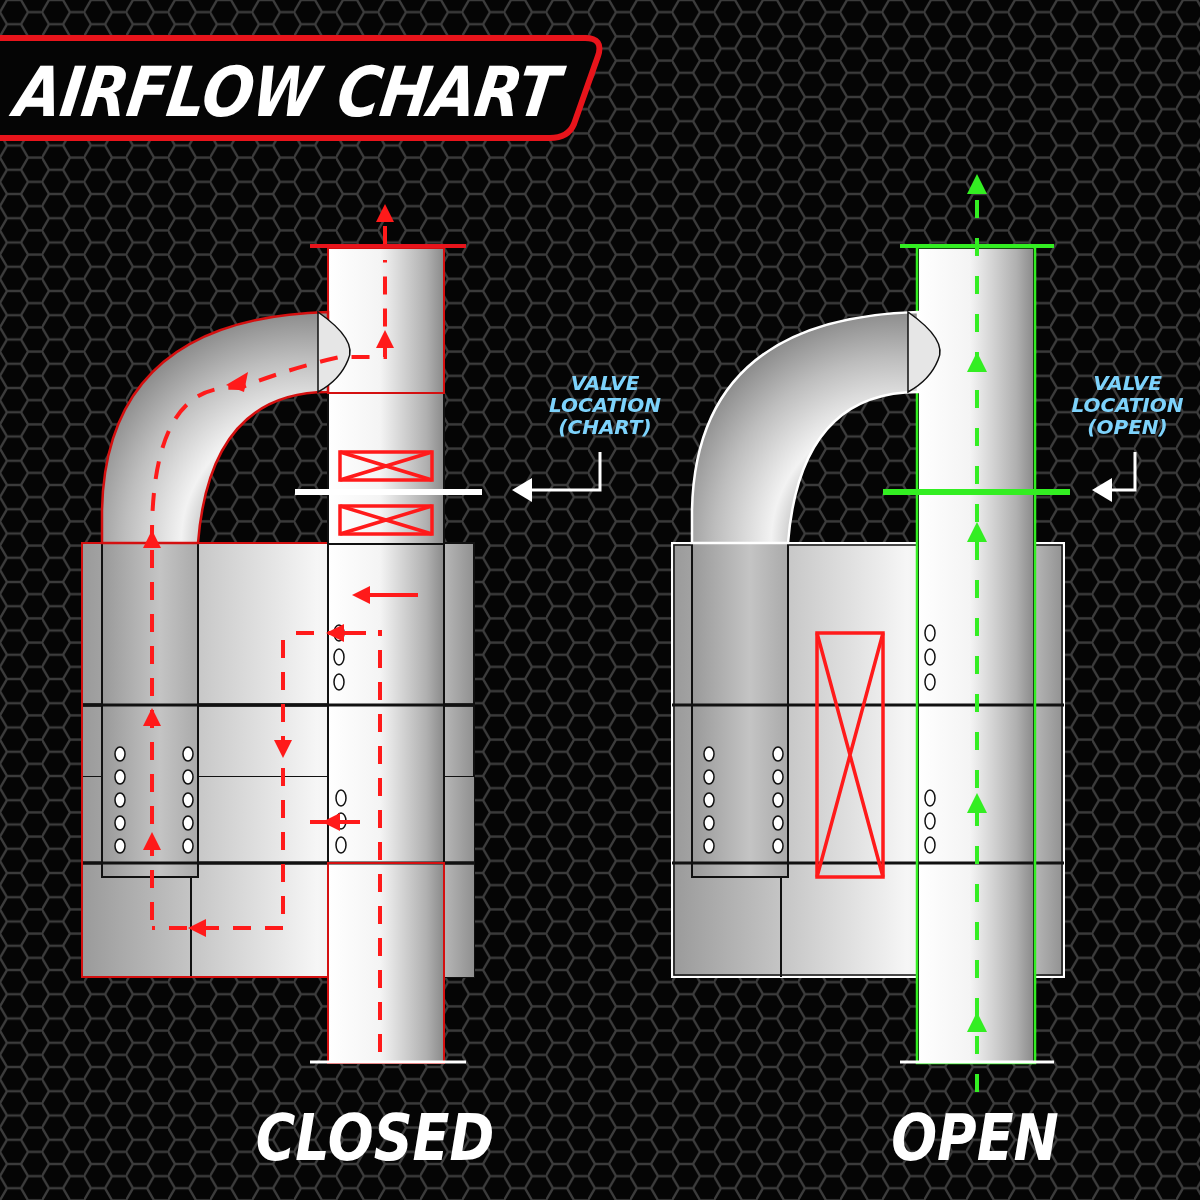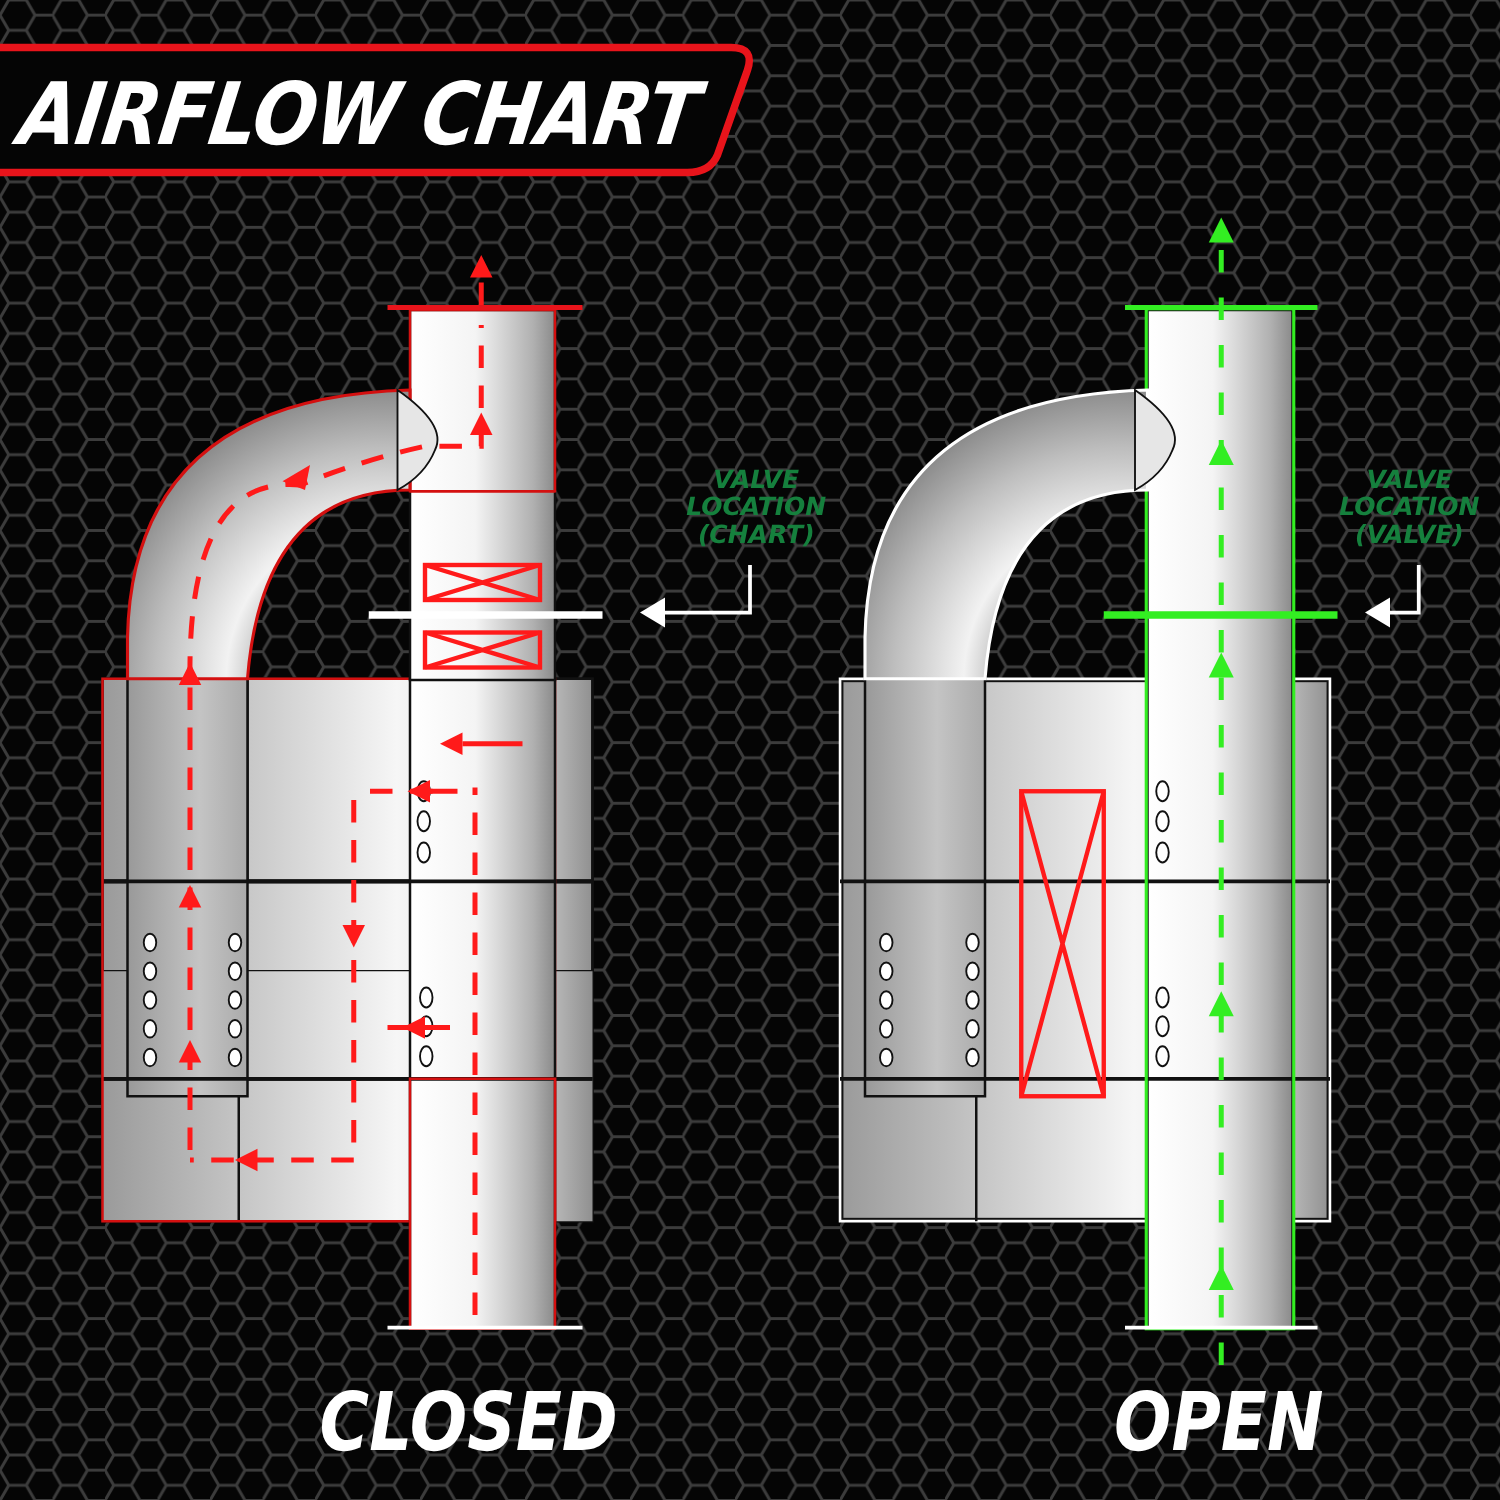--- a/index.html
+++ b/index.html
@@ -1,21 +1,21 @@
 <!DOCTYPE html>
 <html><head>
 <meta charset="utf-8">
 <style>
   html, body { margin: 0; padding: 0; background: #050505; }
   body { width: 1200px; height: 1200px; position: relative; overflow: hidden; font-family: "DejaVu Sans", sans-serif; }
   .bg { position: absolute; inset: 0; }
   .title-banner { position: absolute; left: -20px; top: 34px; width: 625px; height: 108px; }
   .title-text { position: absolute; left: 16px; top: 52px; width: 560px; height: 80px; color: #fff; font-weight: bold; font-style: italic; font-size: 60px; letter-spacing: -1px; line-height: 80px; transform: skewX(-8deg) scaleY(1.15); transform-origin: left center; }
   .label-big { position: absolute; color: #fff; font-weight: bold; font-style: italic; font-size: 54px; line-height: 60px; transform: scaleY(1.2); transform-origin: center; text-align: center; }
-  .valve-label { position: absolute; color: #15803d; font-weight: bold; font-style: italic; font-size: 20px; line-height: 22px; text-align: center; }
+  .valve-label { position: absolute; color: #7dd3fc; font-weight: bold; font-style: italic; font-size: 20px; line-height: 22px; text-align: center; }
   .valve-label span { display: block; }
   svg.diagram { position: absolute; left: 0; top: 0; }
 </style>
 </head>
 <body>
 
 <svg class="bg" width="1200" height="1200" viewBox="0 0 1200 1200">
   <defs>
     <pattern id="hex" width="42" height="24.25" patternUnits="userSpaceOnUse" patternTransform="translate(0,0)">
       <path d="M0,12.12 L7,0 L21,0 L28,12.12 L21,24.25 L7,24.25 Z M28,12.12 L42,12.12" fill="none" stroke="#3c3c3c" stroke-width="2.4"></path>
@@ -215,17 +215,17 @@
 </svg>
 
 <div class="valve-label" style="left:520px; top:372px; width:170px;">
   <span>VALVE</span>
   <span>LOCATION</span>
   <span>(CHART)</span>
 </div>
 <div class="valve-label" style="left:1055px; top:372px; width:145px;">
   <span>VALVE</span>
   <span>LOCATION</span>
-  <span>(VALVE)</span>
+  <span>(OPEN)</span>
 </div>
 
 <div class="label-big" style="left:230px; top:1108px; width:290px;">CLOSED</div>
 <div class="label-big" style="left:860px; top:1108px; width:230px;">OPEN</div>
 
 </body></html>

